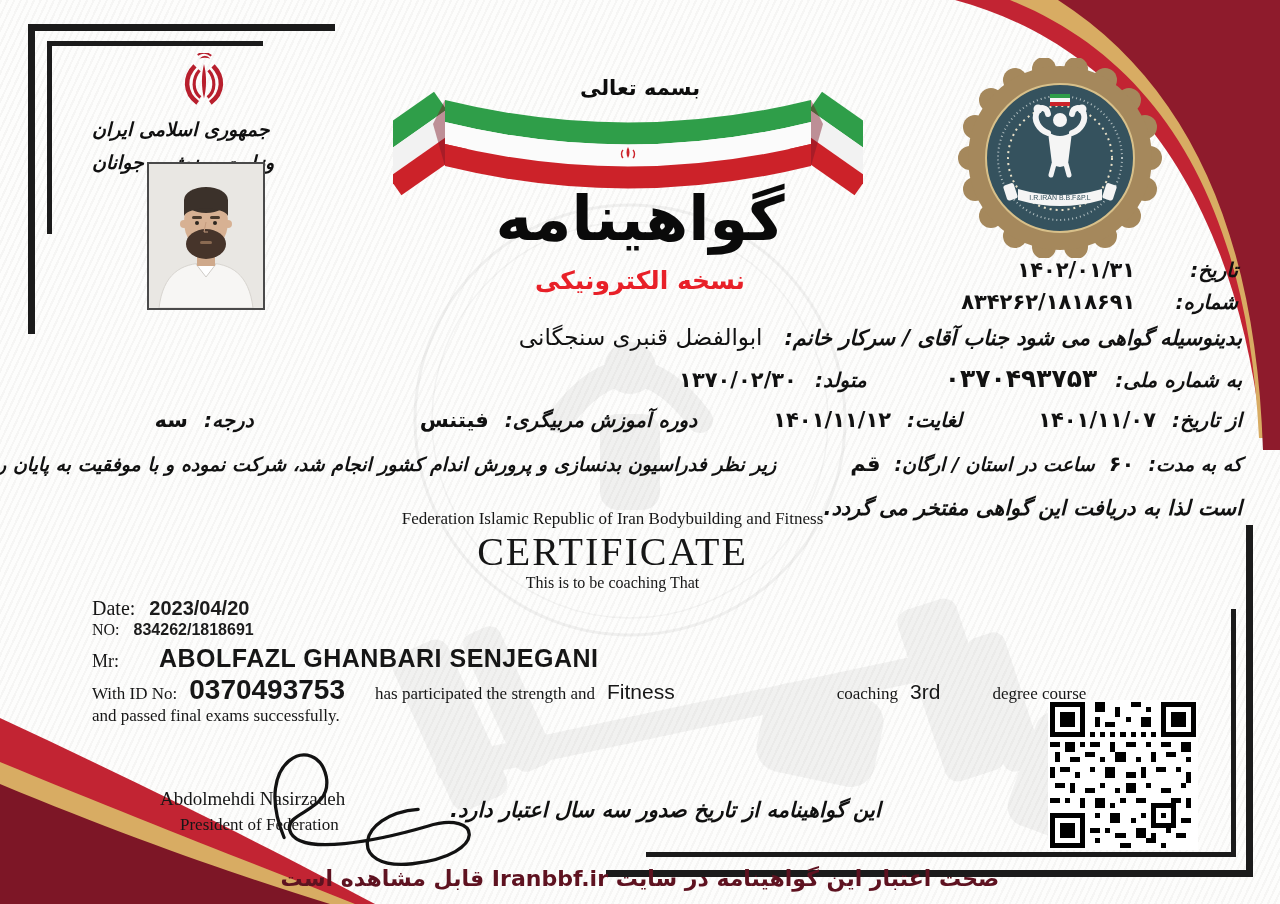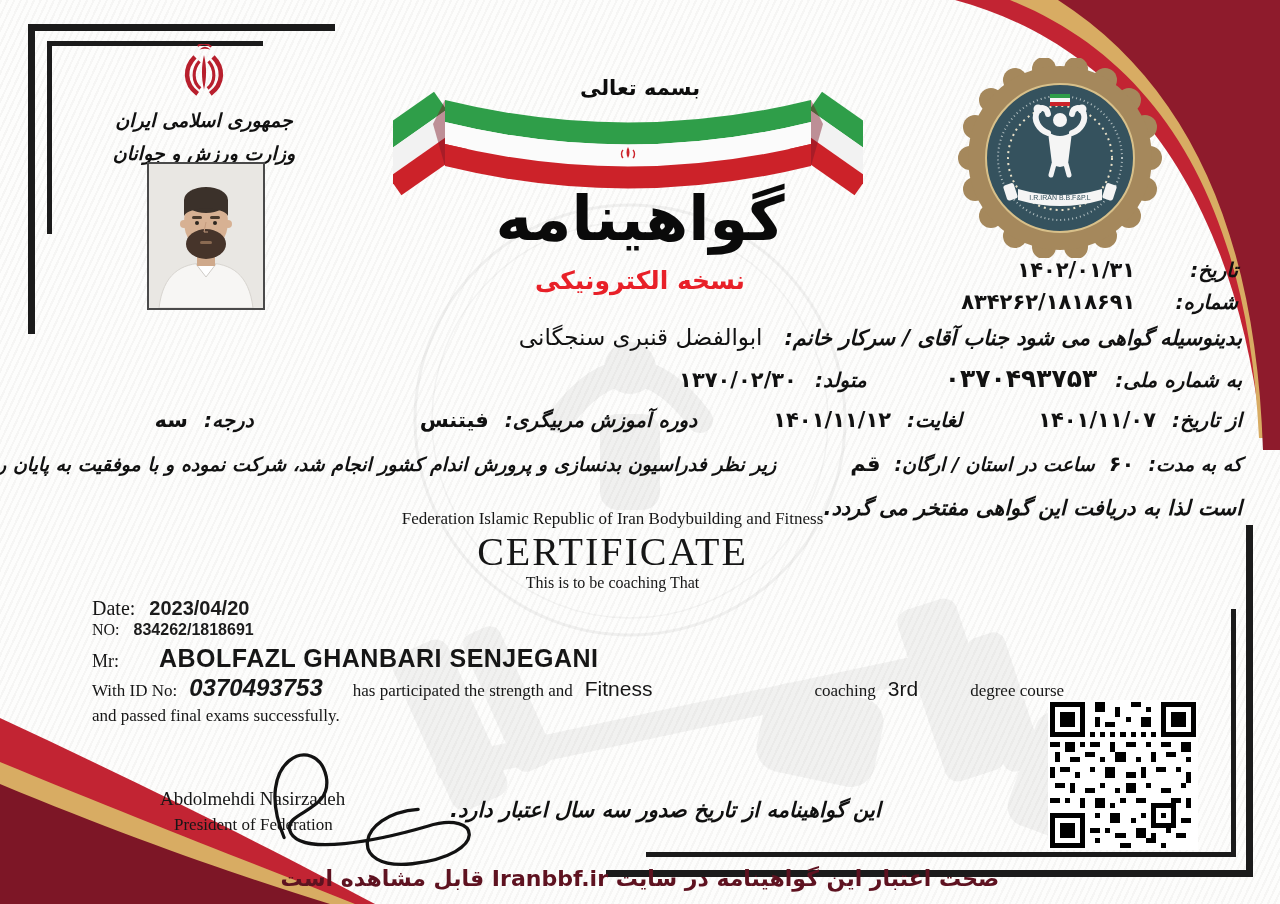--- a/index.html
+++ b/index.html
@@ -12,21 +12,21 @@
   }
   .abs{position:absolute;}
   svg{display:block;}
   
   .bracket{position:absolute;z-index:3;}
   .tl-outer{left:28px;top:24px;width:300px;height:303px;border-top:7px solid #1b1b1b;border-left:7px solid #1b1b1b;}
   .tl-inner{left:47px;top:41px;width:211px;height:188px;border-top:5px solid #1b1b1b;border-left:5px solid #1b1b1b;}
   .br-outer{right:27px;bottom:27px;width:640px;height:345px;border-bottom:7px solid #1b1b1b;border-right:7px solid #1b1b1b;}
   .br-inner{right:44px;bottom:47px;width:585px;height:243px;border-bottom:5px solid #1b1b1b;border-right:5px solid #1b1b1b;}
   
-  .ministry{left:92px;top:44px;width:224px;text-align:center;z-index:4;color:#101010;}
+  .ministry{left:92px;top:53px;width:224px;z-index:4;color:#101010;}
   .ministry .l{font-size:19px;font-style:italic;font-weight:700;line-height:1.75;}
   .photo{left:147px;top:162px;width:114px;height:144px;border:2px solid #4a4a4a;z-index:4;background:#e9e7e3;}
   
   .bismillah{left:50%;transform:translateX(-50%);top:76px;font-size:21px;font-weight:700;color:#0d0d0d;z-index:5;}
   .title-fa{left:50%;transform:translateX(-50%);top:182px;font-size:62px;font-weight:700;color:#0a0a0a;z-index:5;white-space:nowrap;}
   .subtitle-fa{left:50%;transform:translateX(-50%);top:266px;font-size:25px;font-weight:800;color:#e82028;z-index:5;white-space:nowrap;}
   
   .fa-row{position:absolute;left:38px;right:38px;direction:rtl;display:flex;align-items:baseline;z-index:5;color:#111;white-space:nowrap;}
   .lab{font-style:italic;font-weight:600;font-size:20px;}
   .val{font-weight:700;font-size:21px;}
@@ -47,27 +47,27 @@
   .fed-line{left:330px;top:509px;width:565px;text-align:center;font-size:17px;z-index:5;}
   .cert-title{left:330px;top:528px;width:565px;text-align:center;font-size:40px;letter-spacing:2px;z-index:5;}
   .certify-line{left:330px;top:574px;width:565px;text-align:center;font-size:16px;z-index:5;}
   .en-row{position:absolute;left:92px;display:flex;align-items:baseline;z-index:5;}
   .sv{font-family:"Liberation Sans","DejaVu Sans",sans-serif;font-weight:700;color:#1c1c1c;}
   .date-row{top:597px;gap:14px;font-size:20px;}
   .no-row{top:621px;gap:14px;font-size:16px;}
   .mr-row{top:644px;gap:40px;font-size:18px;}
   .mr-row .en-name{font-size:25px;font-weight:600;letter-spacing:.5px;font-family:"Liberation Sans","DejaVu Sans",sans-serif;}
   .id-row{top:674px;right:40px;gap:12px;font-size:17px;white-space:nowrap;}
-  .id-row .idv{font-size:24px;font-weight:600;font-family:"Liberation Sans","DejaVu Sans",sans-serif;font-style:italic;}
+  .id-row .idv{font-size:28px;font-weight:600;font-family:"Liberation Sans","DejaVu Sans",sans-serif;}
   .id-row .crs{font-size:21px;font-family:"Liberation Sans","DejaVu Sans",sans-serif;}
   .passed-row{top:706px;font-size:17px;}
   
   .sig-svg{left:195px;top:720px;z-index:6;}
   .sig-name{left:160px;top:788px;font-size:19px;z-index:7;}
-  .sig-role{left:174px;top:815px;font-size:17px;z-index:7;}
+  .sig-role{left:180px;top:815px;font-size:17px;z-index:7;}
   
   .validity{left:450px;top:798px;width:580px;text-align:left;direction:rtl;font-size:21px;font-weight:700;font-style:italic;color:#101010;z-index:5;}
   .qr{left:1048px;top:700px;z-index:6;background:#fff;padding:2px;}
   .footer-note{left:0;top:866px;width:100%;text-align:center;direction:rtl;font-size:22px;font-weight:700;color:#5e1220;z-index:6;}
   .decor,.wm{position:absolute;left:0;top:0;z-index:1;}
   .wm{z-index:0;opacity:.07;}
   .seal{left:955px;top:58px;z-index:4;}
   .ribbon{left:393px;top:50px;z-index:4;}
 </style>
 </head>

